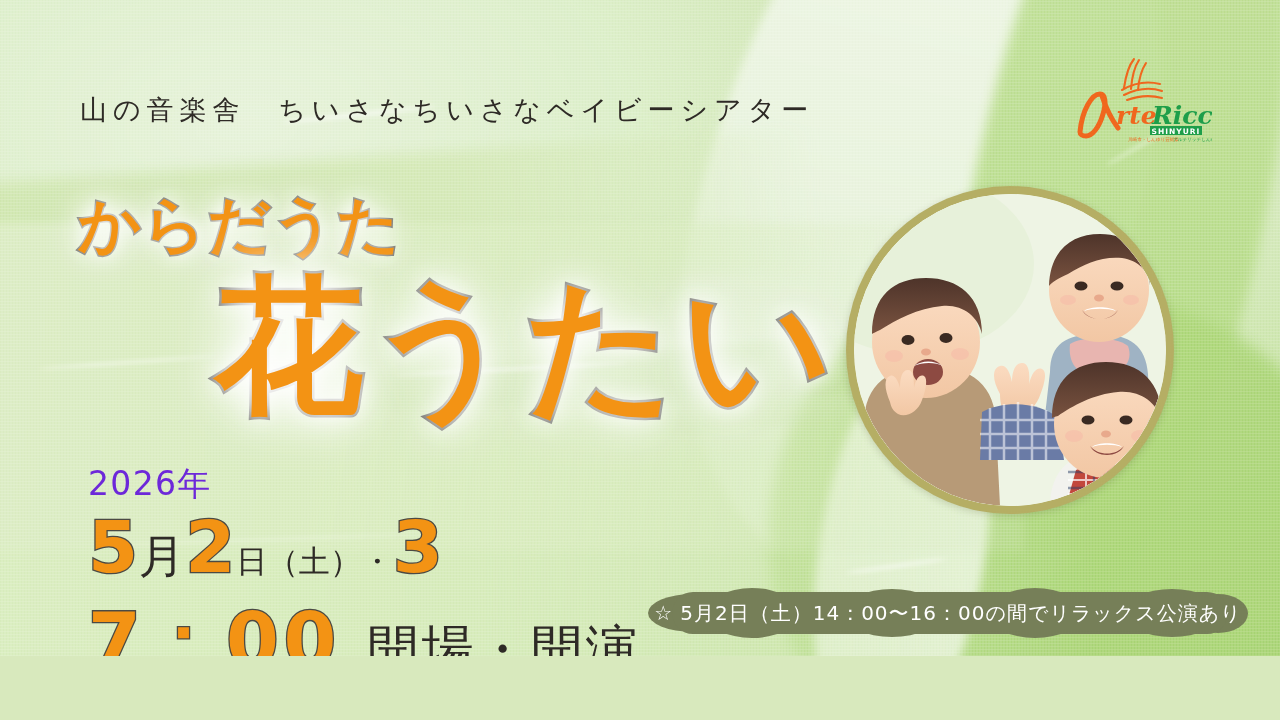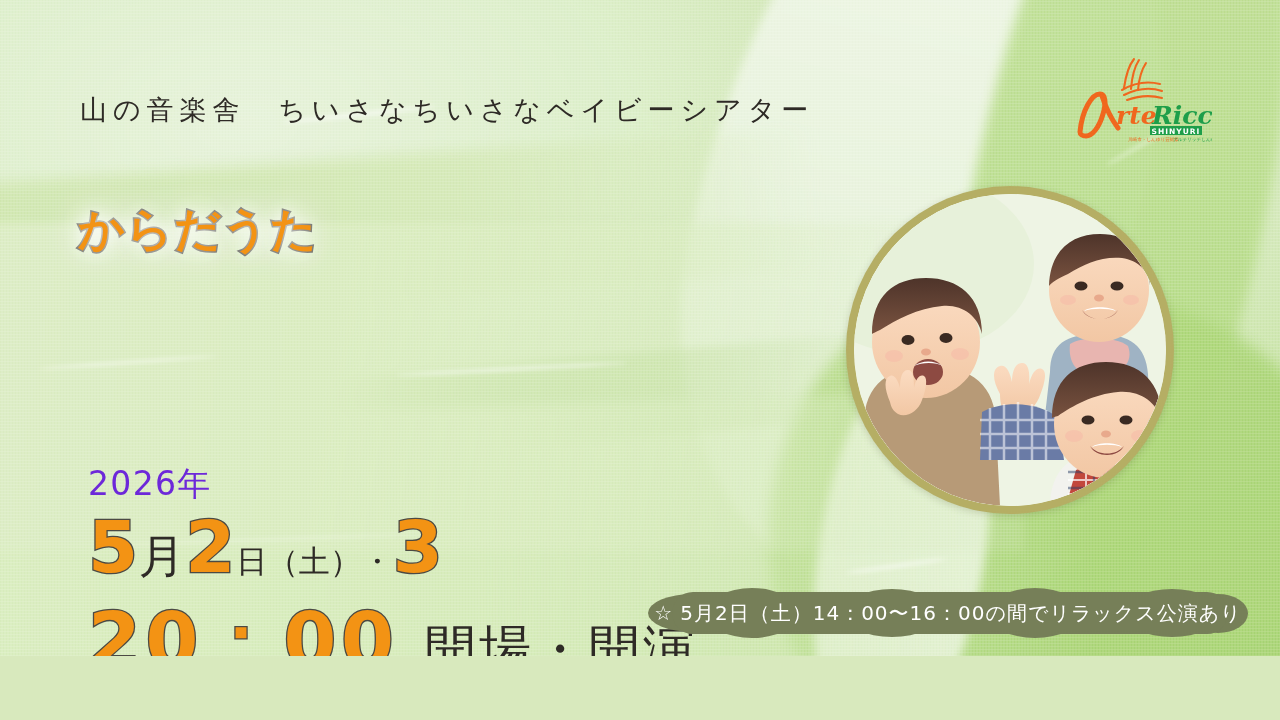--- a/index.html
+++ b/index.html
@@ -94,27 +94,26 @@
     font-family:"DejaVu Sans","Liberation Sans",sans-serif;font-weight:500;
   }
 
   
   .logo{position:absolute;left:1072px;top:50px;width:140px;height:92px;}
   .logo svg{display:block;}
 
   
   .title-sub{
     position:absolute;left:78px;top:183px;
-    font-size:46px;font-weight:700;letter-spacing:.02em;color:#F39314;
+    font-size:62px;font-weight:700;letter-spacing:.02em;color:#F39314;
     -webkit-text-stroke:3px #4b4a44;paint-order:stroke fill;
     text-shadow:
       0 0 16px #ffffff, 0 0 26px #ffffff, 0 0 36px #ffffff,
       0 0 48px rgba(255,255,255,.9);
     white-space:nowrap;
-    margin-top:16px;
   }
   .title-main{
     position:absolute;left:215px;top:272px;
     font-size:148px;font-weight:700;letter-spacing:.035em;color:#F39314;
     -webkit-text-stroke:5px #4b4a44;paint-order:stroke fill;
     text-shadow:
       0 0 22px #ffffff, 0 0 38px #ffffff, 0 0 54px #ffffff,
       0 0 72px rgba(255,255,255,.92);
     white-space:nowrap;line-height:1;
   }
@@ -210,20 +209,21 @@
       <text x="80" y="74" font-family="'DejaVu Serif','Liberation Serif',serif" font-style="italic" font-weight="700" font-size="25" fill="#1E9E4A">Ricca</text>
       <rect x="78" y="76" width="52" height="9" fill="#1E9E4A"></rect>
       <text x="104" y="83.5" text-anchor="middle" font-family="'DejaVu Sans','Liberation Sans',sans-serif" font-weight="700" font-size="7.5" fill="#ffffff" letter-spacing="1">SHINYURI</text>
       <text x="56" y="91" font-family="'DejaVu Sans','Liberation Sans',sans-serif" font-size="4.6" fill="#F0671E">川崎市・しんゆり芸術祭</text>
       <text x="101" y="91" font-family="'DejaVu Sans','Liberation Sans',sans-serif" font-size="4.6" fill="#1E9E4A">アルテリッチしんゆり</text>
     </svg>
   </div>
 
   <div class="title-sub">からだうた</div>
 
+  <div class="title-main">花うたい</div>
 
   <div class="photo-ring">
     <div class="photo">
       <svg width="312" height="312" viewBox="0 0 312 312">
         <defs>
           <clipPath id="circ">
               <circle cx="156" cy="156" r="156"></circle>
             </clipPath>
           <linearGradient id="skin" x1="0" y1="0" x2="0" y2="1">
             <stop offset="0%" stop-color="#fbdcc2"></stop>
@@ -307,21 +307,21 @@
     <div class="date-row">
       <span class="big-num">5</span>
       <span class="dk">月</span>
       <span class="big-num">2</span>
       <span class="dk small">日（土）</span>
       <span class="dk small">・</span>
       <span class="big-num">3</span>
     </div>
 
     <div class="time-row">
-      <span class="big-num time">20：00</span>
+      <span class="big-num time">7：00</span>
       <span class="open-label">開場・開演</span>
     </div>
   </div>
 
   <div class="relax-banner">
     <div class="blob" style="left:0;top:6px;width:90px;height:38px;"></div>
     <div class="blob" style="left:58px;top:0;width:92px;height:50px;"></div>
     <div class="blob" style="left:132px;top:7px;width:86px;height:38px;"></div>
     <div class="blob" style="left:196px;top:1px;width:96px;height:48px;"></div>
     <div class="blob" style="left:272px;top:7px;width:88px;height:38px;"></div>

